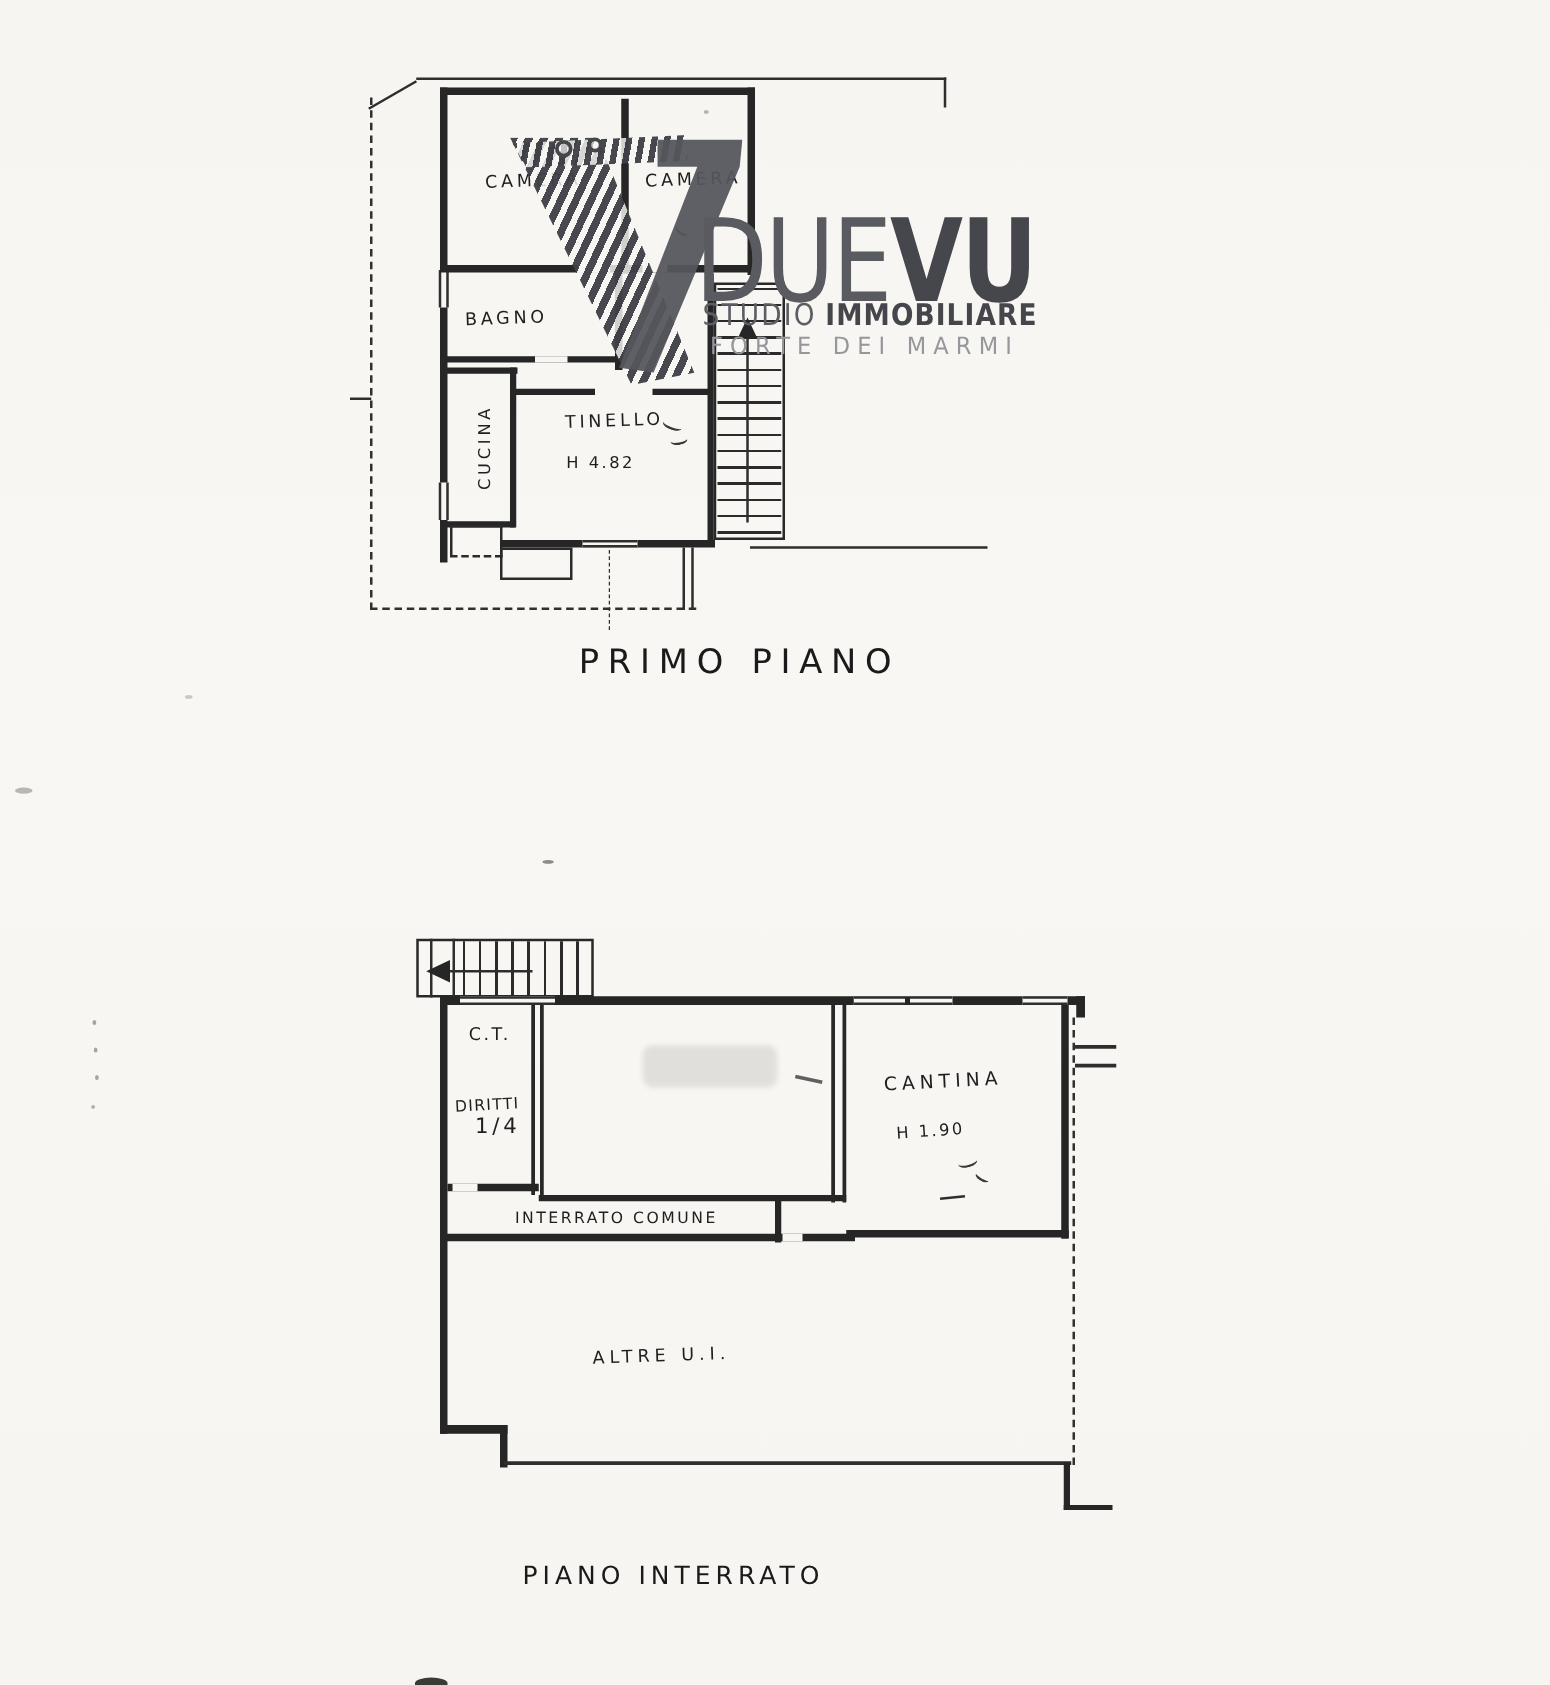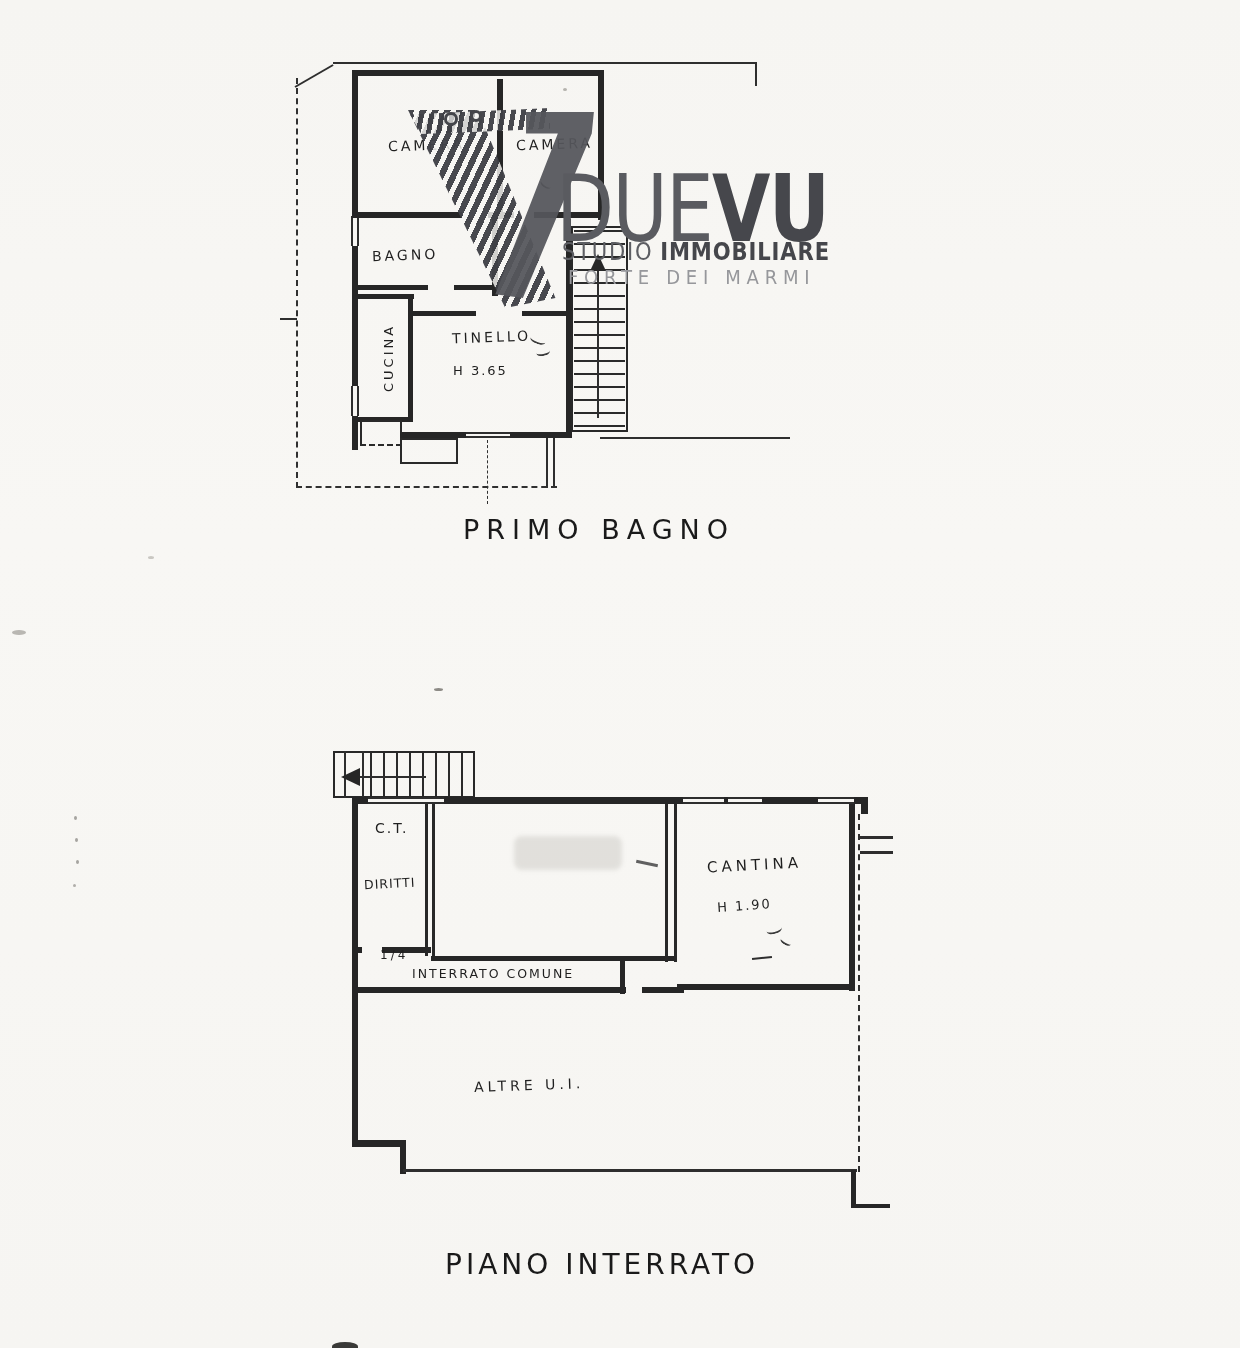--- a/index.html
+++ b/index.html
@@ -110,26 +110,26 @@
     <div class="win" style="left:466px;top:432px;width:44px;height:6px;"></div>
     <div class="dashv" style="left:487px;top:440px;height:64px;border-left-width:1.5px;"></div>
     <div class="box" style="left:400px;top:438px;width:58px;height:26px;"></div>
     <div class="vwin" style="left:546px;top:438px;width:9px;height:50px;background:transparent;"></div>
 
     <div class="lbl" style="left:388px;top:137px;transform:rotate(-2deg);">CAMERA</div>
     <div class="lbl" style="left:516px;top:136px;transform:rotate(-2deg);">CAMERA</div>
     <div class="lbl" style="left:372px;top:247px;transform:rotate(-2deg);">BAGNO</div>
     <div class="lbl" style="left:381px;top:392px;font-size:13px;transform:rotate(-90deg);transform-origin:left top;">CUCINA</div>
     <div class="lbl" style="left:452px;top:329px;transform:rotate(-2deg);">TINELLO</div>
-    <div class="lbl" style="left:453px;top:363px;font-size:13px;letter-spacing:2px;">H 3.65</div>
+    <div class="lbl" style="left:453px;top:363px;font-size:13px;letter-spacing:2px;">H 4.82</div>
     <div class="sq" style="left:530px;top:336px;width:16px;height:8px;transform:rotate(20deg);"></div>
     <div class="sq" style="left:536px;top:348px;width:14px;height:8px;transform:rotate(-10deg);"></div>
     <div class="sq" style="left:540px;top:180px;width:12px;height:8px;transform:rotate(35deg);"></div>
 
-    <div class="cap" style="left:463px;top:514px;font-size:27px;letter-spacing:7px;">PRIMO BAGNO</div>
+    <div class="cap" style="left:463px;top:514px;font-size:27px;letter-spacing:7px;">PRIMO PIANO</div>
   </div>
 
   <div class="wm">
     <div class="wmv"></div>
     <div class="wmc"></div>
     <div class="wmcurl" style="left:444px;top:112px;width:14px;height:14px;"></div>
     <div class="wmcurl" style="left:470px;top:110px;width:12px;height:12px;"></div>
     <div class="wms"></div>
     <div class="wmbrand"><span class="due">DUE</span><span class="vu">VU</span></div>
     <div class="wmline2"><span class="studio">STUDIO</span><span>&nbsp;</span><span class="immo">IMMOBILIARE</span></div>
@@ -176,27 +176,27 @@
     <div class="w" style="left:851px;top:1204px;width:39px;height:4px;"></div>
 
     <div class="smudge" style="left:514px;top:836px;width:108px;height:34px;"></div>
     <div class="tl" style="left:636px;top:862px;width:22px;height:3px;background:#606060;transform:rotate(12deg);"></div>
     <div class="sq" style="left:766px;top:925px;width:16px;height:9px;transform:rotate(-14deg);"></div>
     <div class="sq" style="left:780px;top:938px;width:12px;height:7px;transform:rotate(30deg);"></div>
     <div class="tl" style="left:752px;top:957px;width:20px;height:2px;transform:rotate(-6deg);"></div>
 
     <div class="lbl" style="left:375px;top:820px;letter-spacing:2px;">C.T.</div>
     <div class="lbl" style="left:364px;top:876px;font-size:12.5px;letter-spacing:1px;transform:rotate(-3deg);">DIRITTI</div>
-    <div class="lbl" style="left:380px;top:948px;font-size:12px;">1/4</div>
+    <div class="lbl" style="left:380px;top:891px;font-size:17px;">1/4</div>
     <div class="lbl" style="left:707px;top:856px;font-size:15px;letter-spacing:4px;transform:rotate(-3deg);">CANTINA</div>
     <div class="lbl" style="left:717px;top:898px;font-size:13px;letter-spacing:2px;transform:rotate(-4deg);">H 1.90</div>
     <div class="lbl" style="left:412px;top:966px;font-size:12.5px;letter-spacing:2px;">INTERRATO COMUNE</div>
     <div class="lbl" style="left:474px;top:1077px;letter-spacing:4px;transform:rotate(-2deg);">ALTRE U.I.</div>
 
-    <div class="cap" style="left:445px;top:1248px;font-size:28px;letter-spacing:4px;">PIANO INTERRATO</div>
+    <div class="cap" style="left:418px;top:1248px;font-size:20px;letter-spacing:4px;">PIANO INTERRATO</div>
   </div>
 
   <div class="spk" style="left:12px;top:630px;width:14px;height:5px;background:#b9b7b2;"></div>
   <div class="spk" style="left:74px;top:816px;width:3px;height:4px;background:#a6a4a0;"></div>
   <div class="spk" style="left:75px;top:838px;width:3px;height:4px;background:#a6a4a0;"></div>
   <div class="spk" style="left:76px;top:860px;width:3px;height:4px;background:#a6a4a0;"></div>
   <div class="spk" style="left:73px;top:884px;width:3px;height:3px;background:#b0aeaa;"></div>
   <div class="spk" style="left:434px;top:688px;width:9px;height:3px;background:#8d8b86;"></div>
   <div class="spk" style="left:148px;top:556px;width:6px;height:3px;background:#c9c7c2;"></div>
   <div class="spk" style="left:563px;top:88px;width:4px;height:3px;background:#b5b3ae;"></div>

